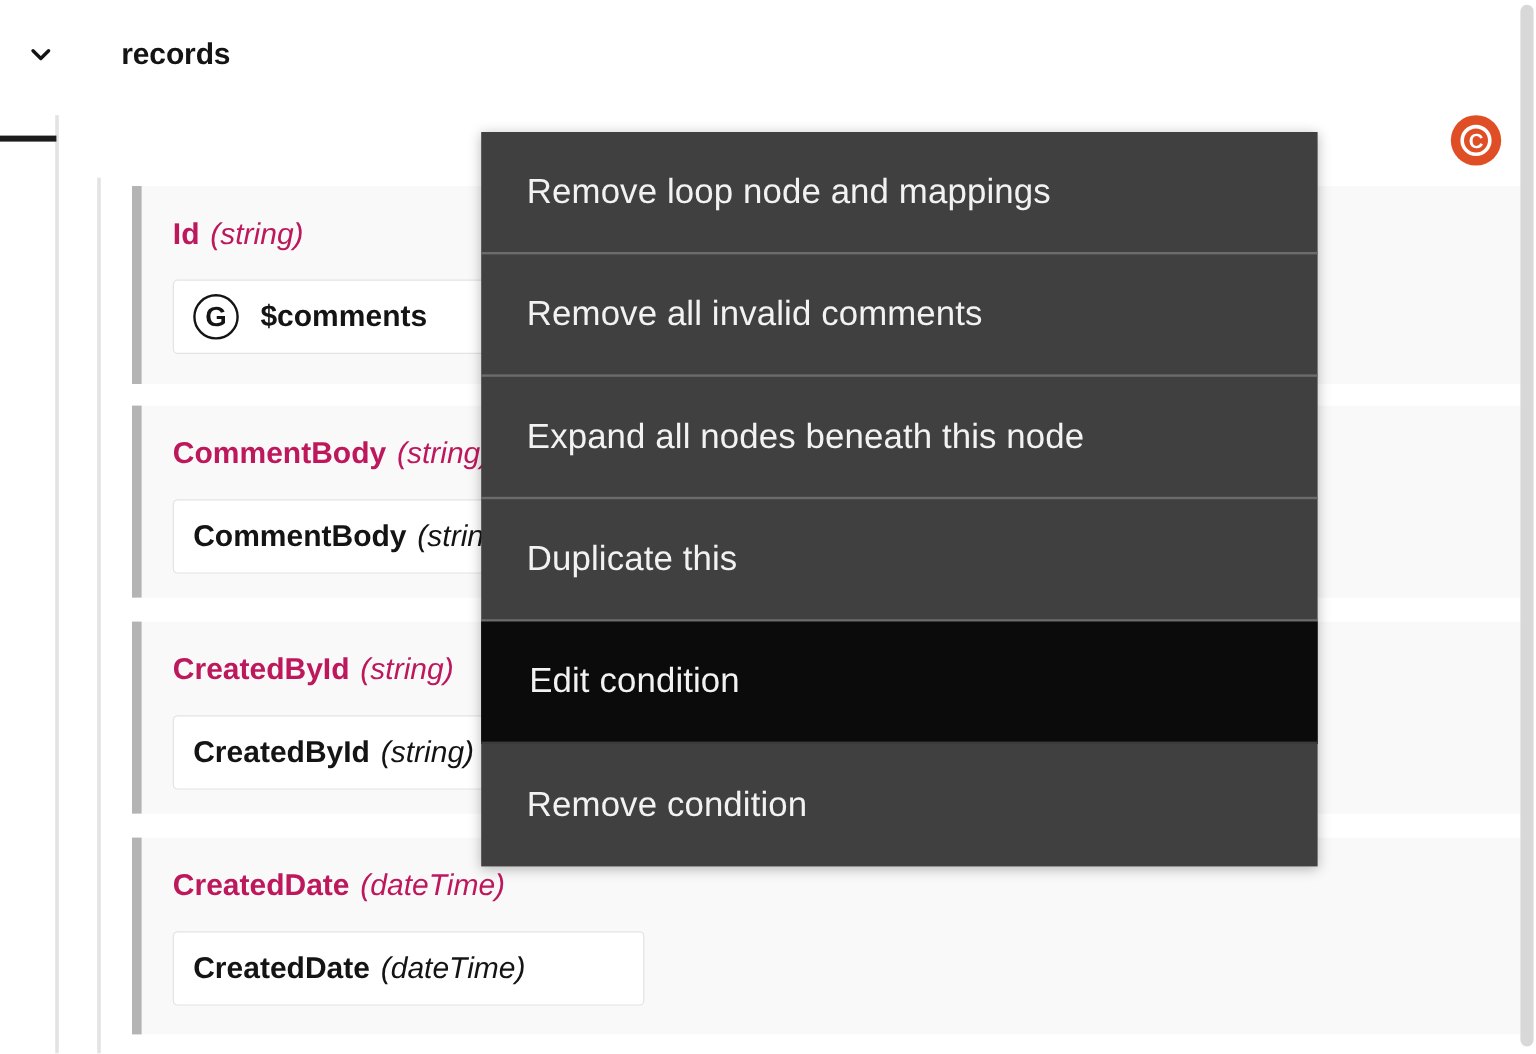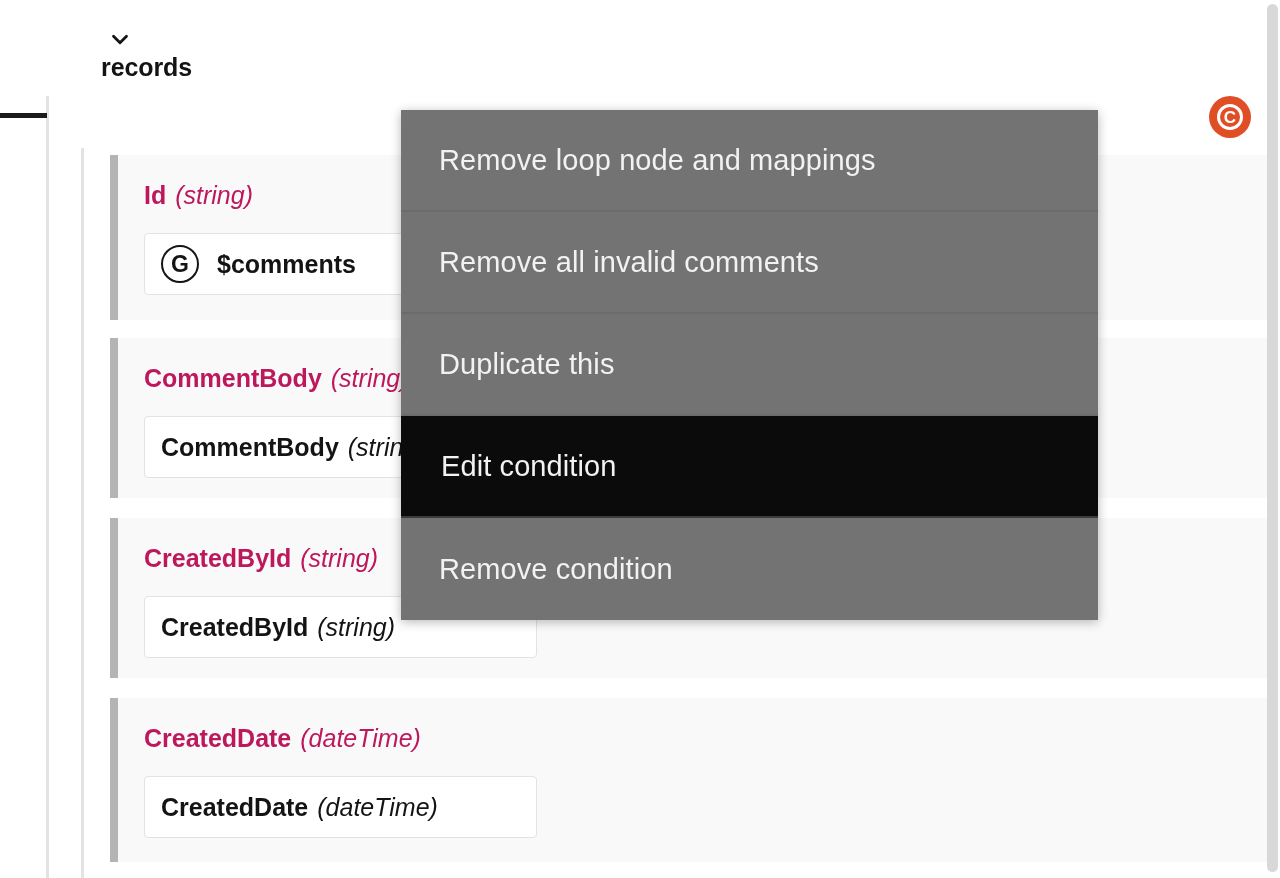--- a/index.html
+++ b/index.html
@@ -167,21 +167,21 @@
     color: #ffffff;
     line-height: 1;
   }
 
   
   .context-menu {
     position: absolute;
     left: 401px;
     top: 110px;
     width: 697px;
-    background: #737373;
+    background: #404040;
     box-shadow: 0 2px 10px rgba(0,0,0,0.28);
     z-index: 50;
   }
   .menu-item {
     height: 102px;
     display: flex;
     align-items: center;
     padding-left: 38px;
     box-sizing: border-box;
     color: #f2f2f2;
@@ -220,21 +220,21 @@
 </style>
 </head>
 <body>
 
 <div id="canvas">
 
   <div class="vline" style="left:46px; top:96px; height:782px;"></div>
   <div class="vline" style="left:81px; top:148px; height:730px;"></div>
   <div class="connector" style="left:0px; top:113px; width:47px;"></div>
 
-  <div class="node-header" style="left:48px; top:25px;flex-direction:column;">
+  <div class="node-header" style="left:20px; top:25px;">
     <span class="chevron">
       <svg width="26" height="26" viewBox="0 0 24 24" aria-hidden="true">
         <path d="M6 9.5 L12 15.5 L18 9.5" fill="none" stroke="#141414" stroke-width="2.6" stroke-linecap="round" stroke-linejoin="round"></path>
       </svg>
     </span>
     <span class="node-title records">records</span>
   </div>
 
 
   <div class="field-row" style="top:155px; height:165px;">
@@ -284,20 +284,21 @@
 
   <div class="badge-c" style="left:1209px; top:96px;">
     <span class="ring">
       <span class="letter">C</span>
     </span>
   </div>
 
   <div class="context-menu">
     <div class="menu-item">Remove loop node and mappings</div>
     <div class="menu-item">Remove all invalid comments</div>
+    <div class="menu-item">Expand all nodes beneath this node</div>
     <div class="menu-item">Duplicate this</div>
     <div class="menu-item active">Edit condition</div>
     <div class="menu-item">Remove condition</div>
   </div>
 
   <div class="scrollbar-track">
     <div class="scrollbar-thumb"></div>
   </div>
 
 </div>

